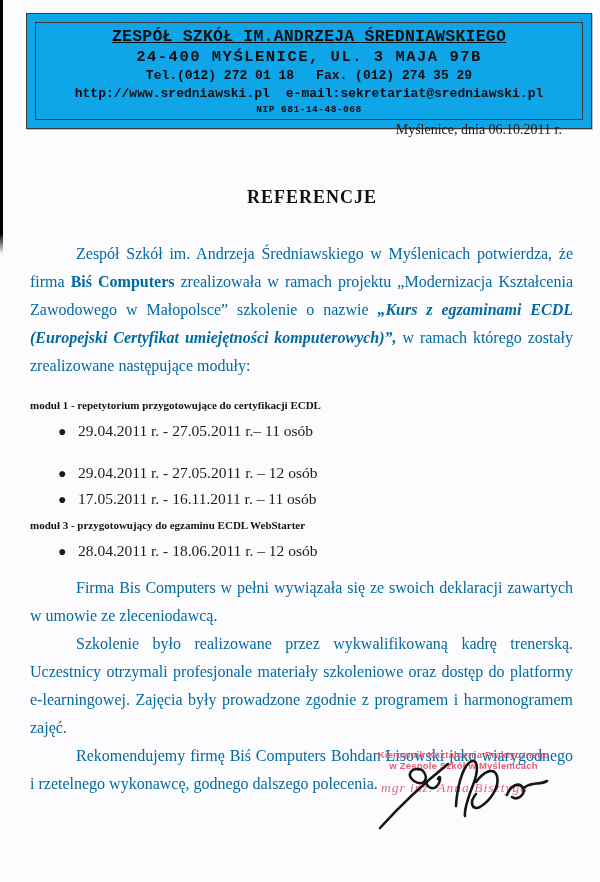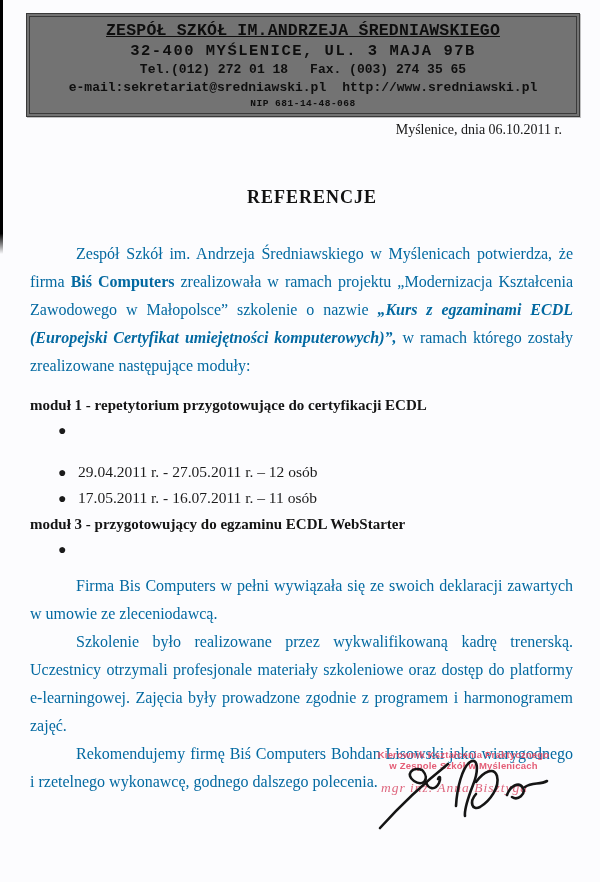--- a/index.html
+++ b/index.html
@@ -13,23 +13,23 @@
   }
   
   .scan-edge{
     position:absolute;left:0;top:0;width:3px;height:254px;
     background:linear-gradient(#000 0 92%, rgba(0,0,0,0) 100%);
   }
   
   .letterhead{
     position:absolute;left:26px;top:13px;width:548px;
     border:1.5px solid #3a3a3a;
-    padding:2px;
+    padding:8px;
     box-shadow:1px 1px 0 rgba(120,120,120,.45);
-    background:#737373;
+    background:#0ea5e9;
   }
   .letterhead-inner{
     border:1px solid #3a3a3a;
     padding:4px 2px 3px;
     text-align:center;
     font-family:"Liberation Mono","DejaVu Sans Mono",monospace;
     font-weight:bold;
     color:#0e0e0e;
   }
   .lh1{font-size:16.5px;line-height:20px;letter-spacing:.2px;text-decoration:underline;white-space:nowrap;}
@@ -57,21 +57,21 @@
     font-size:16px;line-height:28px;
     text-align:justify;
     text-indent:46px;
     color:#0369a1;
   }
   .b{font-weight:bold;}
   .bi{font-weight:bold;font-style:italic;}
 
   .modules{margin-top:12px;}
   .module-heading{
-    font-weight:bold;font-size:15px;line-height:26px;
+    font-weight:bold;font-size:11px;line-height:26px;
     color:#141414;
   }
   .module-entry{
     display:flex;align-items:baseline;
     font-size:15.5px;line-height:25px;
   }
   .module-entry .dot{
     margin-left:28px;width:20px;flex:0 0 20px;
     font-size:14px;
   }
@@ -104,60 +104,62 @@
   }
 </style>
 </head>
 <body>
 
 <div class="scan-edge"></div>
 
 <div class="letterhead">
   <div class="letterhead-inner">
     <div class="lh1">ZESPÓŁ SZKÓŁ IM.ANDRZEJA ŚREDNIAWSKIEGO</div>
-    <div class="lh2">32-400 MYŚLENICE, UL. 3 MAJA 97B</div>
+    <div class="lh2">24-400 MYŚLENICE, UL. 3 MAJA 97B</div>
     <div class="lh-row tel-fax">
       <span>Tel.(012) 272 01 18</span>
-      <span>Fax. (003) 274 35 65</span>
+      <span>Fax. (012) 274 35 29</span>
     </div>
     <div class="lh-row web-mail">
+      <span>http://www.sredniawski.pl</span>
       <span>e-mail:sekretariat@sredniawski.pl</span>
-      <span>http://www.sredniawski.pl</span>
     </div>
     <div class="lh-nip">NIP 681-14-48-068</div>
   </div>
 </div>
 
 <div class="dateline">Myślenice, dnia 06.10.2011 r.</div>
 
 <div class="doc-title">REFERENCJE</div>
 
 <div class="content">
 
   <p class="body-par"><span>Zespół Szkół im. Andrzeja Średniawskiego w Myślenicach potwierdza, że firma </span><span class="b">Biś Computers</span><span> zrealizowała w ramach projektu „Modernizacja Kształcenia Zawodowego w Małopolsce” szkolenie o nazwie </span><span class="bi">„Kurs z egzaminami ECDL (Europejski Certyfikat umiejętności komputerowych)”,</span><span> w ramach którego zostały zrealizowane następujące moduły:</span></p>
 
   <div class="modules">
 
     <div class="module-heading">moduł 1 - repetytorium przygotowujące do certyfikacji ECDL</div>
     <div class="module-entry">
       <span class="dot">●</span>
+      <span>29.04.2011 r. - 27.05.2011 r.– 11 osób</span>
     </div>
     <div class="module-entry spaced">
       <span class="dot">●</span>
       <span>29.04.2011 r. - 27.05.2011 r. – 12 osób</span>
     </div>
 
     <div class="module-entry">
       <span class="dot">●</span>
-      <span>17.05.2011 r. - 16.07.2011 r. – 11 osób</span>
+      <span>17.05.2011 r. - 16.11.2011 r. – 11 osób</span>
     </div>
 
     <div class="module-heading">moduł 3 - przygotowujący do egzaminu ECDL WebStarter</div>
     <div class="module-entry">
       <span class="dot">●</span>
+      <span>28.04.2011 r. - 18.06.2011 r. – 12 osób</span>
     </div>
 
   </div>
 
   <div class="closing">
     <p class="body-par">Firma Bis Computers w pełni wywiązała się ze swoich deklaracji zawartych w umowie ze zleceniodawcą.</p>
     <p class="body-par">Szkolenie było realizowane przez wykwalifikowaną kadrę trenerską. Uczestnicy otrzymali profesjonale materiały szkoleniowe oraz dostęp do platformy e-learningowej. Zajęcia były prowadzone zgodnie z programem i harmonogramem zajęć.</p>
     <p class="body-par">Rekomendujemy firmę Biś Computers Bohdan Lisowski jako wiarygodnego i rzetelnego wykonawcę, godnego dalszego polecenia.</p>
   </div>
 

